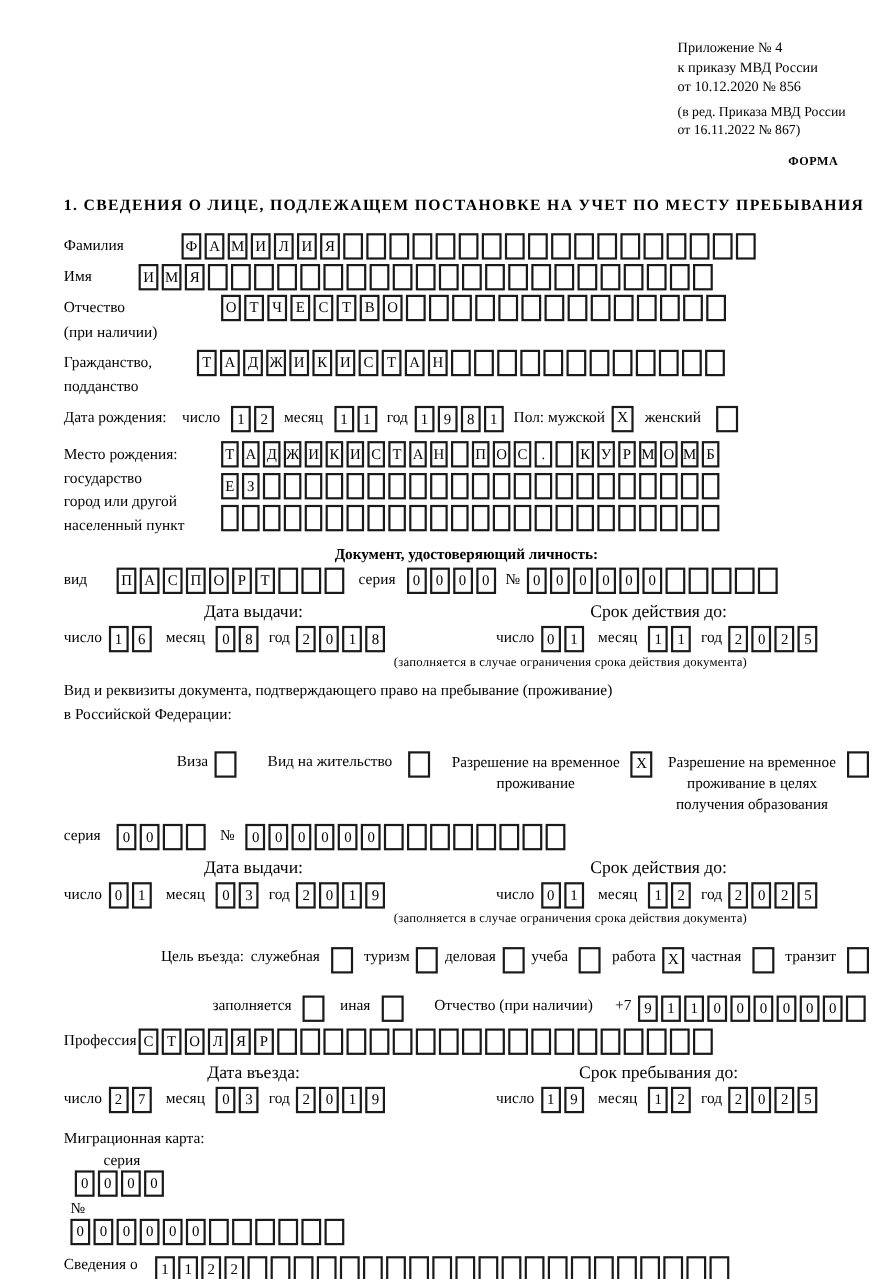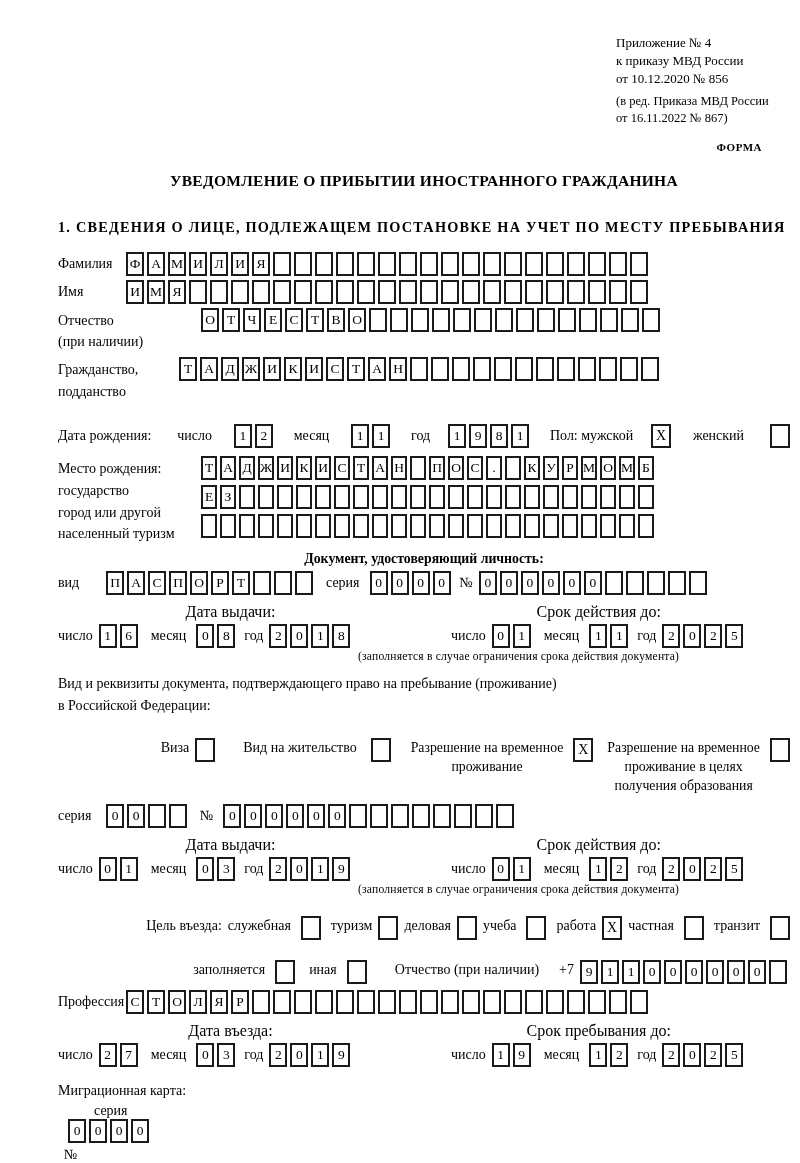--- a/index.html
+++ b/index.html
@@ -24,21 +24,21 @@
   .cells { display:inline-block; line-height:0; }
   .cell { display:inline-block; width:18px; height:24px; border:2px solid #1a1a1a; margin-right:3px;
           text-align:center; line-height:20px; font-size:13.5px; vertical-align:top; background:#fff; }
   .cells.tight .cell { width:16px; margin-right:3px; }
   .cellstack .cells { display:block; margin-bottom:5px; }
 
   .checkbox { display:inline-block; width:20px; height:24px; border:2px solid #1a1a1a; text-align:center;
               line-height:20px; font-size:14px; vertical-align:top; background:#fff; }
 
   .mt4 { margin-top:4px; } .mt6 { margin-top:6px; } .mt8 { margin-top:8px; }
-  .mt10 { margin-top:22px;justify-content:space-between; } .mt12 { margin-top:12px;flex-direction:column; } .mt16 { margin-top:16px; }
+  .mt10 { margin-top:6px; } .mt12 { margin-top:12px;flex-direction:column; } .mt16 { margin-top:16px;gap:39px; }
 
   .doc-heading { text-align:center; font-weight:bold; font-size:13.8px; margin-top:6px; }
 
   .dates { display:flex; margin-top:8px; }
   .dhalf { flex:none; }
   .dhead { text-align:center; font-size:16px; }
   .dline { display:flex; align-items:flex-start; margin-top:3px; white-space:nowrap; }
   .dline .dlbl { padding-top:4px; }
   .note-right { font-size:11.6px; margin-top:2px; margin-left:300px; letter-spacing:.2px; }
 
@@ -61,21 +61,20 @@
     <div>от 10.12.2020 № 856</div>
     <div class="rev">
       <div>(в ред. Приказа МВД России</div>
       <div>от 16.11.2022 № 867)</div>
     </div>
   </div>
 
   <div class="form-word">ФОРМА</div>
 
   <div class="title">
-    <div>УВЕДОМЛЕНИЕ О ПРИБЫТИИ ИНОСТРАННОГО ГРАЖДАНИНА</div>
   </div>
 
   <div class="section-heading">1. СВЕДЕНИЯ О ЛИЦЕ, ПОДЛЕЖАЩЕМ ПОСТАНОВКЕ НА УЧЕТ ПО МЕСТУ ПРЕБЫВАНИЯ</div>
 
   <div class="frow mt16">
     <span class="lbl" style="width:68px">Фамилия</span>
     <span class="cells"><span class="cell">Ф</span><span class="cell">А</span><span class="cell">М</span><span class="cell">И</span><span class="cell">Л</span><span class="cell">И</span><span class="cell">Я</span><span class="cell"></span><span class="cell"></span><span class="cell"></span><span class="cell"></span><span class="cell"></span><span class="cell"></span><span class="cell"></span><span class="cell"></span><span class="cell"></span><span class="cell"></span><span class="cell"></span><span class="cell"></span><span class="cell"></span><span class="cell"></span><span class="cell"></span><span class="cell"></span><span class="cell"></span><span class="cell"></span></span>
   </div>
 
   <div class="frow mt4">
@@ -111,21 +110,21 @@
     <span class="checkbox g6">X</span>
     <span class="lbl g10">женский</span>
     <span class="checkbox g14"></span>
   </div>
 
   <div class="frow mt8">
     <span class="lbl-block" style="width:143px">
       <div>Место рождения:</div>
       <div>государство</div>
       <div>город или другой</div>
-      <div>населенный туризм</div>
+      <div>населенный пункт</div>
     </span>
     <span class="cellstack">
       <span class="cells tight"><span class="cell">Т</span><span class="cell">А</span><span class="cell">Д</span><span class="cell">Ж</span><span class="cell">И</span><span class="cell">К</span><span class="cell">И</span><span class="cell">С</span><span class="cell">Т</span><span class="cell">А</span><span class="cell">Н</span><span class="cell"></span><span class="cell">П</span><span class="cell">О</span><span class="cell">С</span><span class="cell">.</span><span class="cell"></span><span class="cell">К</span><span class="cell">У</span><span class="cell">Р</span><span class="cell">М</span><span class="cell">О</span><span class="cell">М</span><span class="cell">Б</span></span>
       <span class="cells tight"><span class="cell">Е</span><span class="cell">З</span><span class="cell"></span><span class="cell"></span><span class="cell"></span><span class="cell"></span><span class="cell"></span><span class="cell"></span><span class="cell"></span><span class="cell"></span><span class="cell"></span><span class="cell"></span><span class="cell"></span><span class="cell"></span><span class="cell"></span><span class="cell"></span><span class="cell"></span><span class="cell"></span><span class="cell"></span><span class="cell"></span><span class="cell"></span><span class="cell"></span><span class="cell"></span><span class="cell"></span></span>
       <span class="cells tight"><span class="cell"></span><span class="cell"></span><span class="cell"></span><span class="cell"></span><span class="cell"></span><span class="cell"></span><span class="cell"></span><span class="cell"></span><span class="cell"></span><span class="cell"></span><span class="cell"></span><span class="cell"></span><span class="cell"></span><span class="cell"></span><span class="cell"></span><span class="cell"></span><span class="cell"></span><span class="cell"></span><span class="cell"></span><span class="cell"></span><span class="cell"></span><span class="cell"></span><span class="cell"></span><span class="cell"></span></span>
     </span>
   </div>
 
   <div class="doc-heading">Документ, удостоверяющий личность:</div>
 

